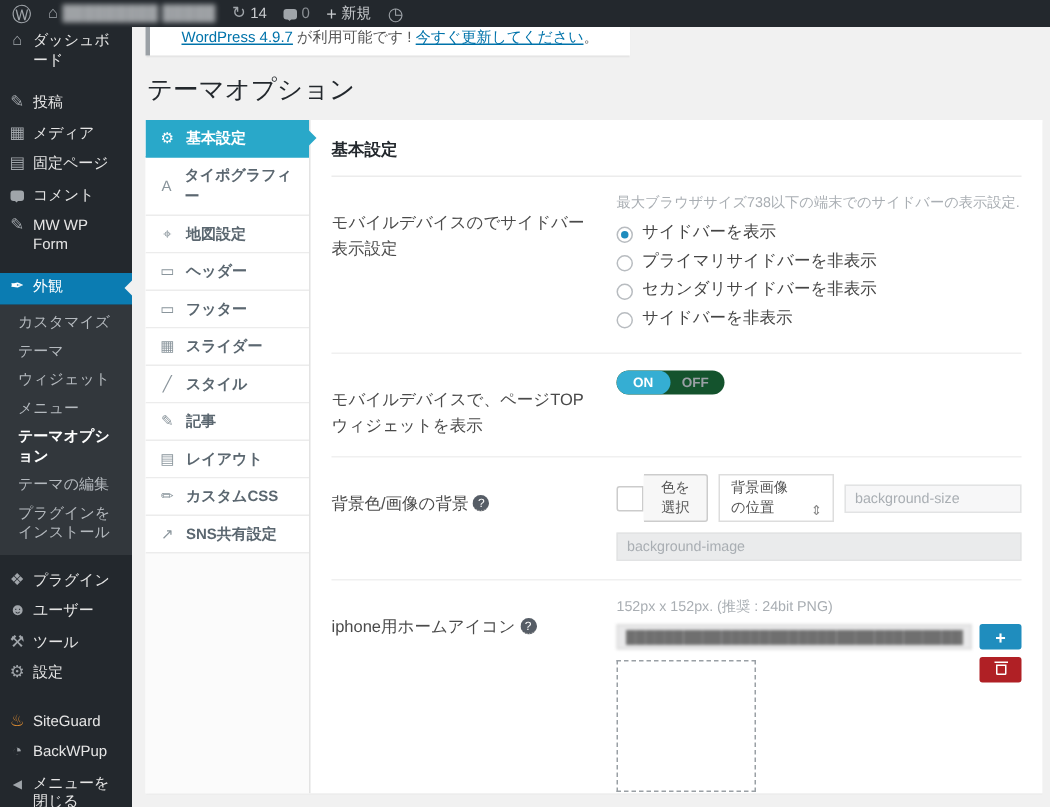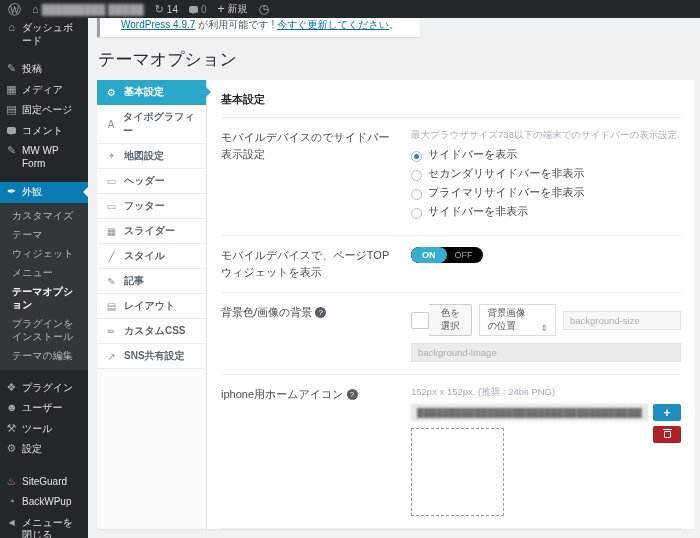--- a/index.html
+++ b/index.html
@@ -55,36 +55,36 @@
     color:#5b6770; border-bottom:1px solid #ececec; cursor:pointer; background:#fff; }
   .tab .ticon { color:#8a959c; width:11px; text-align:center; font-weight:normal; font-size:10px; }
   .tab-active { background:#29a8c9; color:#fff; border-bottom-color:#29a8c9; position:relative; }
   .tab-active .ticon { color:#fff; }
   .tab-active::after { content:""; position:absolute; left:100%; top:50%; margin-top:-5px;
     border:5px solid transparent; border-left-color:#29a8c9; z-index:3; }
 
   .formcol { flex:1; padding:12px 14px 0; overflow:hidden; }
   .sect-head { font-size:11px; font-weight:bold; color:#23282d; padding-bottom:10px; border-bottom:1px solid #ececec; }
   .frow { display:flex; padding:11px 0 12px; border-bottom:1px solid #f0f0f0; }
-  .flabel { flex:0 0 190px; padding-right:12px; color:#4a4a4a; line-height:1.5; }
+  .flabel { flex:0 0 190px; padding-right:12px; color:#4a4a4a; line-height:1.5;margin-top:12px; }
   .fctrl { flex:1; min-width:0; }
   .help { color:#a9aeb3; font-size:9.5px; margin-bottom:5px; }
   .qicon { display:inline-block; width:11px; height:11px; border-radius:50%; background:#565d66; color:#fff;
     font-size:8px; line-height:11px; text-align:center; vertical-align:1px; margin-left:3px; cursor:pointer;
     border-bottom:1px dotted #999; }
 
   
   .radio-line { display:flex; align-items:flex-end; gap:6px; margin:4px 0; cursor:pointer; }
   .rdot { width:11px; height:11px; border-radius:50%; border:1px solid #b8bcc0; background:#fff; position:relative; flex:0 0 auto; }
   .rdot-on::after { content:""; position:absolute; left:2px; top:2px; width:5px; height:5px; border-radius:50%; background:#1e8cbe; }
 
   
-  .toggle { display:inline-flex; align-items:center; background:#000000; border-radius:11px; overflow:hidden; cursor:pointer; }
+  .toggle { display:inline-flex; align-items:center; background:#14532d; border-radius:11px; overflow:hidden; cursor:pointer; }
   .tg-on { background:#35aed3; color:#fff; font-weight:bold; font-size:9px; padding:3px 11px; border-radius:11px; }
-  .tg-off { color:#9aa0a5; font-weight:normal; font-size:9px; padding:3px 10px 3px 8px; }
+  .tg-off { color:#9aa0a5; font-weight:bold; font-size:9px; padding:3px 10px 3px 8px; }
 
   
   .bgline1 { display:flex; align-items:center; gap:7px; }
   .swatch { width:24px; height:17px; background:#fff; border:1px solid #ccc; border-radius:2px 0 0 2px; cursor:pointer; }
   .btn-color { font-size:9.5px; color:#555; background:#f7f7f7; border:1px solid #ccc; border-left:none;
     border-radius:0 2px 2px 0; padding:2px 7px; margin-left:-7px; cursor:pointer; }
   .pselect { display:inline-flex; align-items:flex-end; gap:8px; border:1px solid #ddd; background:#fff;
     padding:2px 7px; font-size:9.5px; color:#555; cursor:pointer;font-family:Liberation Serif, serif; }
   .pselect .sel-arrows { color:#888; font-size:9px; }
   input { font-family:"Liberation Sans","DejaVu Sans",sans-serif; }
@@ -165,22 +165,22 @@
   <div class="mi mi-active gap-top">
     <span class="abicon">✒</span>
     <span>外観</span>
   </div>
   <div class="submenu">
     <div class="smi">カスタマイズ</div>
     <div class="smi">テーマ</div>
     <div class="smi">ウィジェット</div>
     <div class="smi">メニュー</div>
     <div class="smi smi-current">テーマオプション</div>
+    <div class="smi">テーマの編集</div>
     <div class="smi">プラグインをインストール</div>
-    <div class="smi">テーマの編集</div>
   </div>
 
   <div class="mi gap-top">
     <span class="abicon">❖</span>
     <span>プラグイン</span>
   </div>
   <div class="mi">
     <span class="abicon">☻</span>
     <span>ユーザー</span>
   </div>
@@ -272,25 +272,25 @@
       <div class="frow">
         <div class="flabel">モバイルデバイスのでサイドバー表示設定</div>
         <div class="fctrl">
           <div class="help">最大ブラウザサイズ738以下の端末でのサイドバーの表示設定.</div>
           <div class="radio-line">
             <span class="rdot rdot-on"></span>
             <span>サイドバーを表示</span>
           </div>
           <div class="radio-line">
             <span class="rdot"></span>
-            <span>セカンダリサイドバーを非表示</span>
+            <span>プライマリサイドバーを非表示</span>
           </div>
           <div class="radio-line">
             <span class="rdot"></span>
-            <span>プライマリサイドバーを非表示</span>
+            <span>セカンダリサイドバーを非表示</span>
           </div>
           <div class="radio-line">
             <span class="rdot"></span>
             <span>サイドバーを非表示</span>
           </div>
         </div>
       </div>
 
       <div class="frow">
         <div class="flabel">モバイルデバイスで、ページTOPウィジェットを表示</div>

